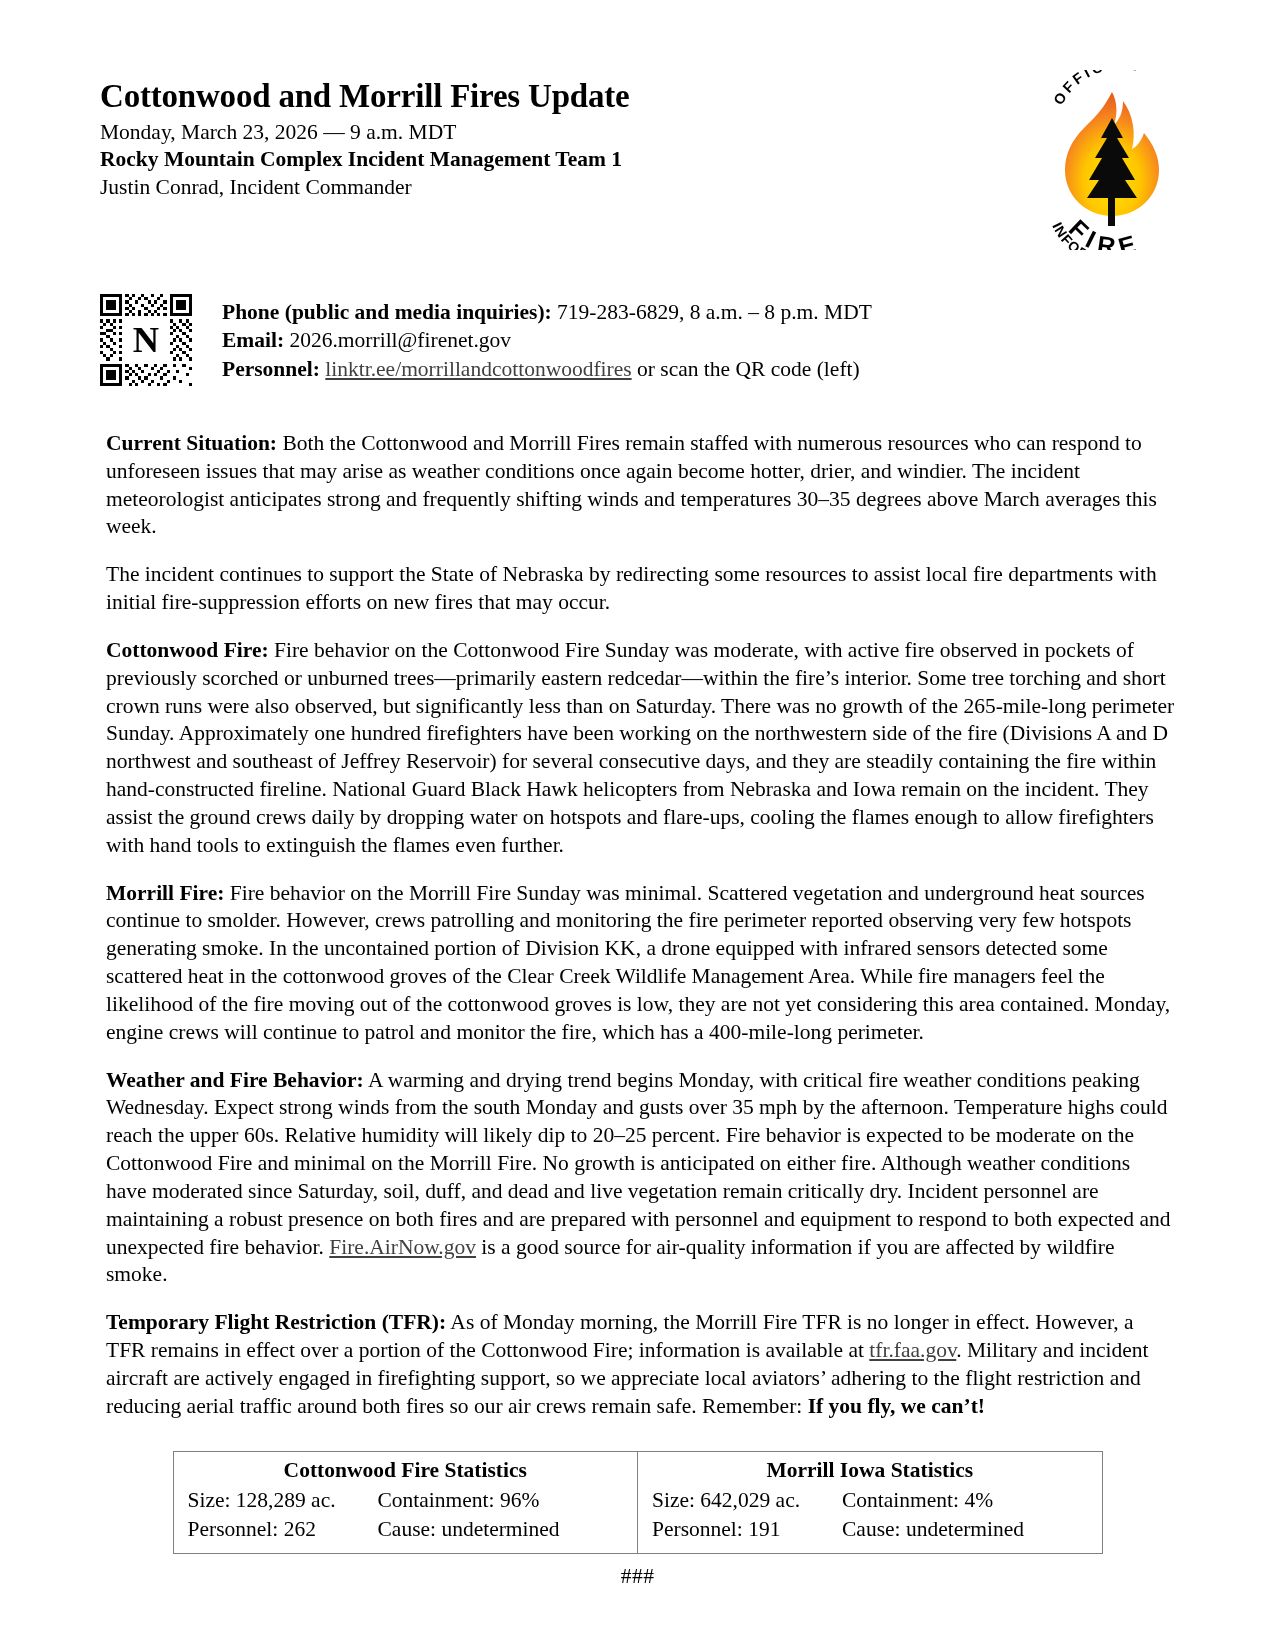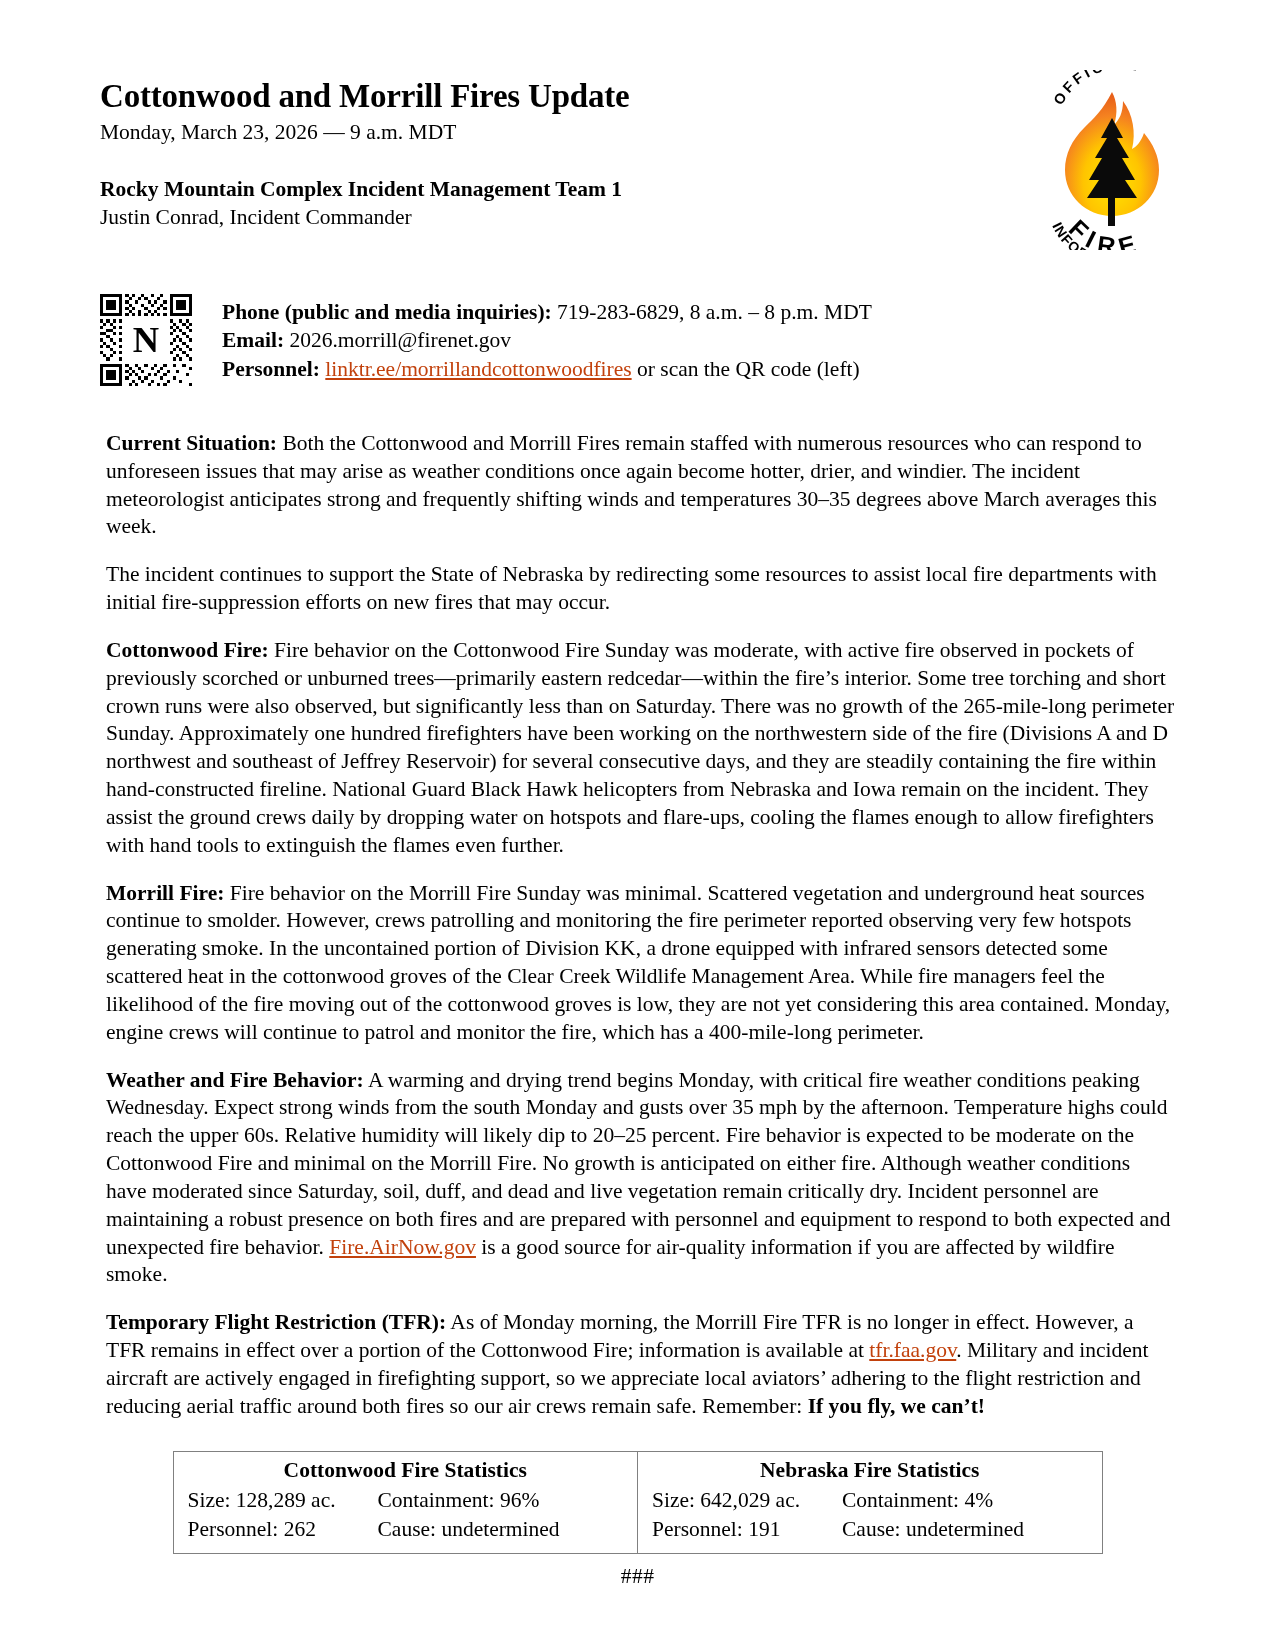--- a/index.html
+++ b/index.html
@@ -33,21 +33,20 @@
     letter-spacing: -0.2px;
     line-height: 1.12;
     margin: 0 0 4px 0;
   }
   .doc-date {
     font-size: 21.5px;
     line-height: 1.25;
     margin: 0;
   }
   .team-block {
-    margin-top: 30px;
   }
   .team-name {
     font-size: 21.5px;
     font-weight: bold;
     line-height: 1.3;
     margin: 0;
   }
   .team-ic {
     font-size: 21.5px;
     line-height: 1.3;
@@ -78,21 +77,21 @@
   }
   .qr svg { display: block; }
   .contact-lines {
     margin-left: 30px;
     font-size: 21.5px;
     line-height: 1.32;
     padding-top: 4px;
   }
   .contact-lines b { font-weight: bold; }
   a.link {
-    color: #c2410c;
+    color: #404040;
     text-decoration: underline;
   }
 
   
   .body-copy {
     margin-top: 44px;
   }
   .para {
     font-size: 21.5px;
     line-height: 1.295;
@@ -435,21 +434,21 @@
               <span class="stat-val">Containment: 96%</span>
             </div>
             <div class="stat-line">
               <span class="stat-key">Personnel: 262</span>
               <span class="stat-val">Cause: undetermined</span>
             </div>
           </div>
         </td>
         <td>
           <div class="stat-cell">
-            <div class="stat-head">Nebraska Fire Statistics</div>
+            <div class="stat-head">Morrill Iowa Statistics</div>
             <div class="stat-line">
               <span class="stat-key">Size: 642,029 ac.</span>
               <span class="stat-val">Containment: 4%</span>
             </div>
             <div class="stat-line">
               <span class="stat-key">Personnel: 191</span>
               <span class="stat-val">Cause: undetermined</span>
             </div>
           </div>
         </td>

